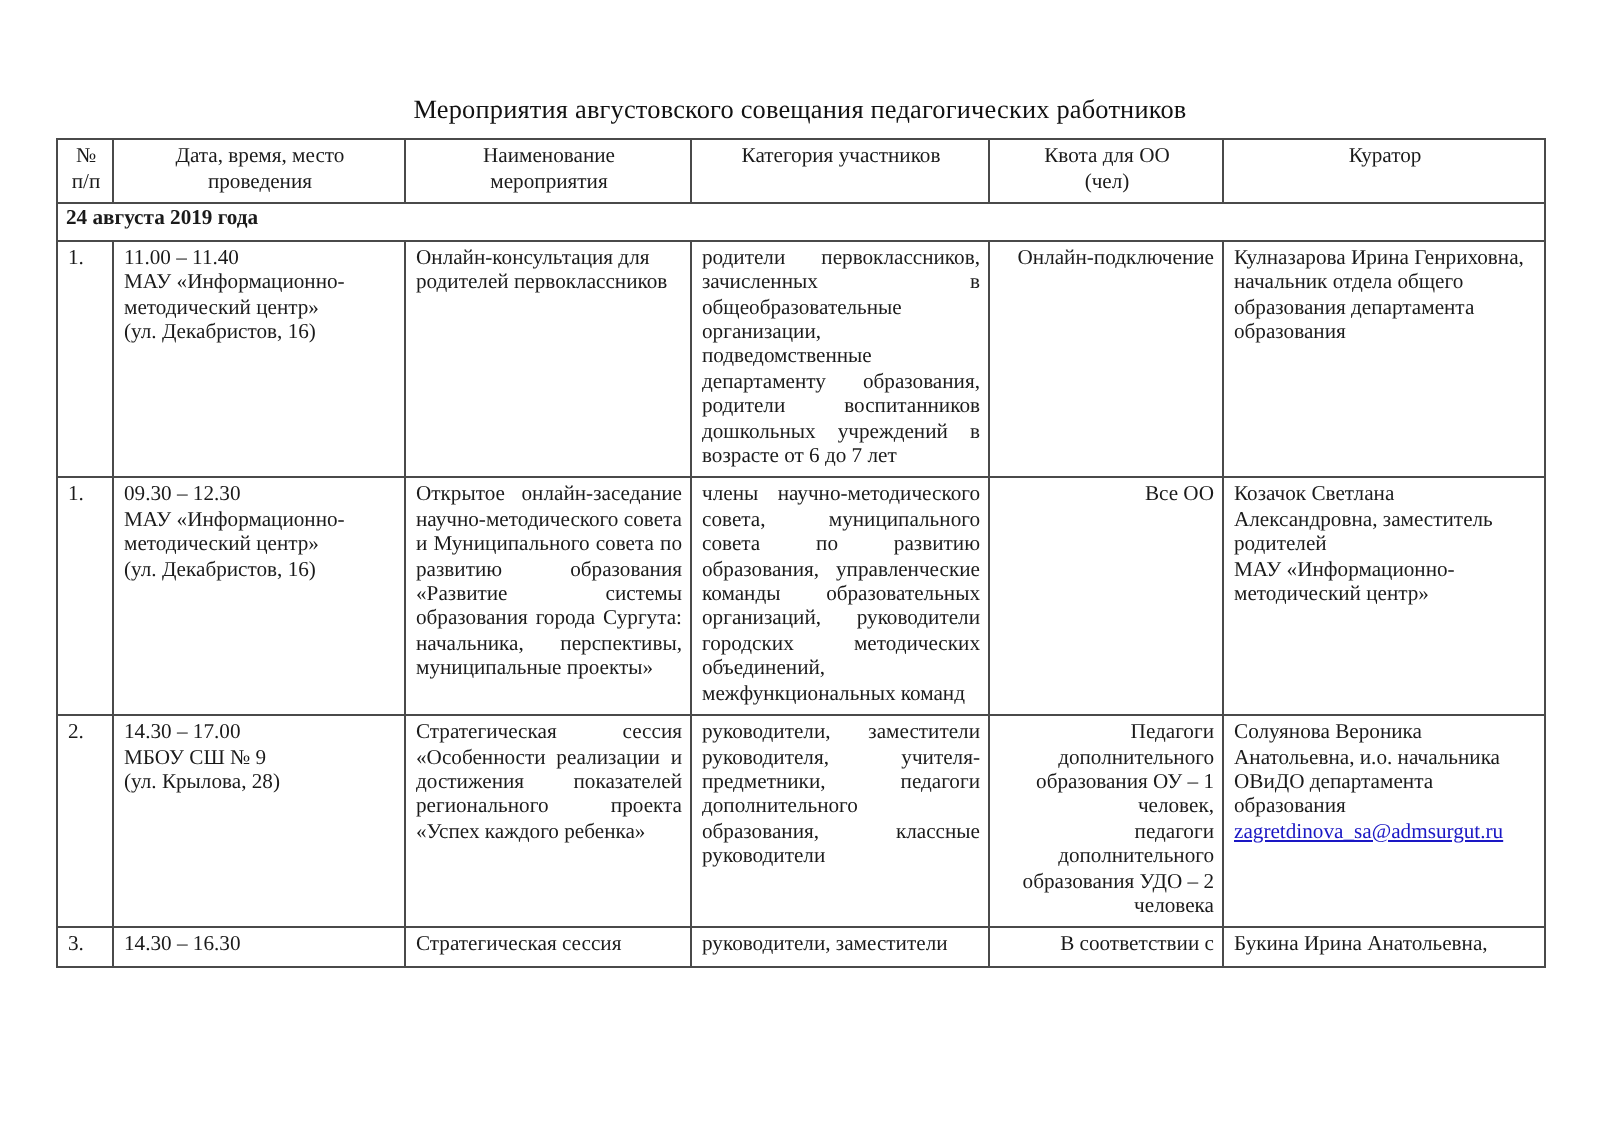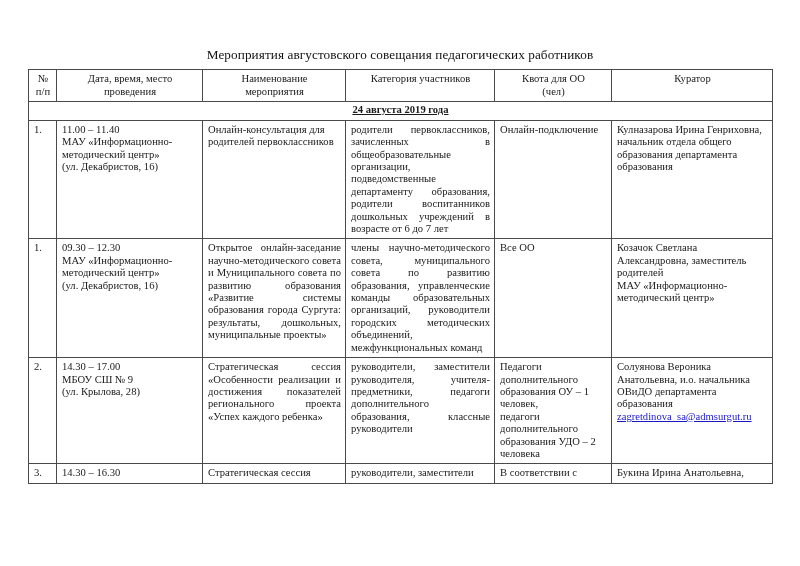--- a/index.html
+++ b/index.html
@@ -75,33 +75,31 @@
     vertical-align: top;
     padding-top: 3px;
     line-height: 12.6px;
   }
   tr.head td.bold-head {
     font-weight: normal;
   }
 
   
   tr.section td {
-    text-align: center;
     font-weight: bold;
     padding: 2px 4px 3px;
     line-height: 12.6px;
-    text-decoration: underline;
   }
 
   td.num {
     text-align: left;
     padding-left: 6px;
   }
   td.center {
-    text-align: left;
+    text-align: right;
     font-family: Liberation Serif, serif;
   }
   td.justify {
     text-align: justify;
     text-align-last: left;
   }
 
   .mail-link {
     color: #1a17c4;
     text-decoration: underline;
@@ -172,21 +170,21 @@
             <span>Кулназарова Ирина Генриховна, начальник отдела общего образования департамента образования</span>
           </td>
         </tr>
 
 
         <tr>
           <td class="num">1.</td>
           <td style="white-space: pre-line;">09.30 – 12.30
 МАУ «Информационно-методический центр»
 (ул. Декабристов, 16)</td>
-          <td class="justify">Открытое  онлайн-заседание научно-методического совета и Муниципального совета по развитию образования «Развитие системы образования города Сургута: результаты, дошкольных, муниципальные проекты»</td>
+          <td class="justify">Открытое  онлайн-заседание научно-методического совета и Муниципального совета по развитию образования «Развитие системы образования города Сургута: начальника, перспективы, муниципальные проекты»</td>
           <td class="justify">члены научно-методического совета, муниципального совета по развитию образования, управленческие команды образовательных организаций, руководители городских методических объединений, межфункциональных команд</td>
           <td class="center">Все ОО</td>
           <td>
             <span style="white-space: pre-line;">Козачок Светлана Александровна, заместитель родителей
 МАУ «Информационно-методический центр»</span>
           </td>
         </tr>
 
         <tr>
           <td class="num">2.</td>

